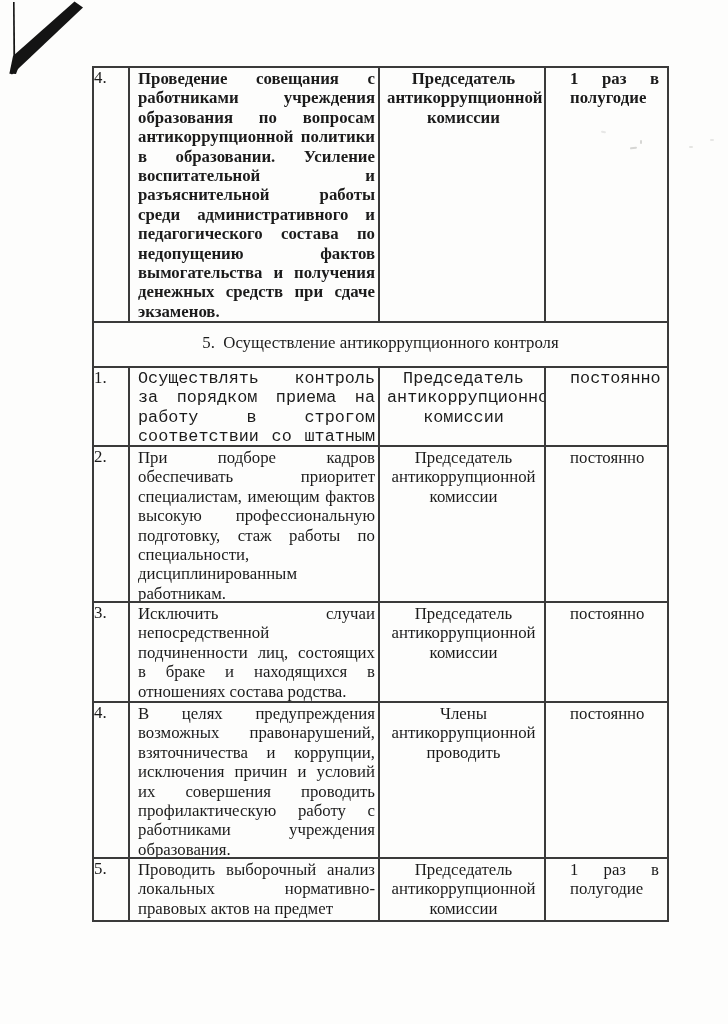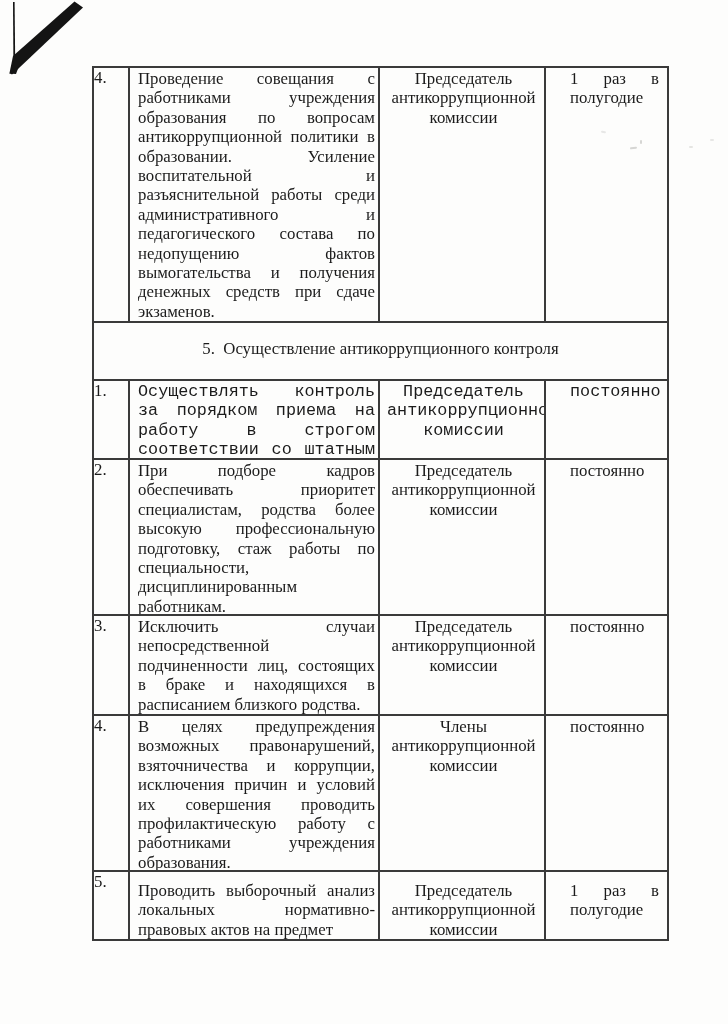--- a/index.html
+++ b/index.html
@@ -33,25 +33,25 @@
   table.doc-table td {
     border: 2px solid #3a3a3a;
     vertical-align: top;
     padding: 0;
   }
   .clip { overflow: hidden; }
   .col-num  { padding: 1px 2px 0 9px; }
   .col-measure .clip { text-align: justify; padding: 1px 3px 0 8px; }
   .col-resp .clip    { text-align: center;    padding: 1px 4px 0 7px; }
   .col-period .clip  { text-align: justify; padding: 1px 8px 0 24px; }
-  .mh252 { max-height: 252px; }
+  .mh252 { max-height: 252px; font-weight: bold; }
   .mh76  { max-height: 76px; font-family: Liberation Mono, monospace; }
   .mh153 { max-height: 153px; }
   .mh97  { max-height: 97px; }
-  .mh61  { max-height: 61px; margin-top: 8px; }
+  .mh61  { max-height: 61px; }
   tr.section-row td {
     text-align: center;
     vertical-align: middle;
     padding: 0 4px 4px 4px;
     white-space: pre-wrap;
   }
   .smudge {
     position: absolute;
     background: #b6b6b2;
     opacity: 0.55;
@@ -96,70 +96,70 @@
           <div class="clip mh252">Проведение совещания с работниками учреждения образования по вопросам антикоррупционной политики в образовании. Усиление воспитательной и разъяснительной работы среди административного и педагогического состава по недопущению фактов вымогательства и получения денежных средств при сдаче экзаменов.</div>
         </td>
         <td class="col-resp">
           <div class="clip mh252">Председатель антикоррупционной комиссии</div>
         </td>
         <td class="col-period">
           <div class="clip mh252">1 раз в полугодие</div>
         </td>
       </tr>
 
-      <tr class="section-row" style="height:58px">
+      <tr class="section-row" style="height:45px">
         <td colspan="4">5.&nbsp; Осуществление антикоррупционного контроля</td>
       </tr>
 
       <tr style="height:78px">
         <td class="col-num">1.</td>
         <td class="col-measure">
           <div class="clip mh76">Осуществлять контроль за порядком приема на работу в строгом соответствии со штатным расписанием</div>
         </td>
         <td class="col-resp">
           <div class="clip mh76">Председатель антикоррупционной комиссии</div>
         </td>
         <td class="col-period">
           <div class="clip mh76">постоянно</div>
         </td>
       </tr>
 
       <tr style="height:155px">
         <td class="col-num">2.</td>
         <td class="col-measure">
-          <div class="clip mh153">При подборе кадров обеспечивать приоритет специалистам, родства более высокую профессиональную подготовку, стаж работы по специальности, дисциплинированным работникам.</div>
+          <div class="clip mh153">При подборе кадров обеспечивать приоритет специалистам, имеющим фактов высокую профессиональную подготовку, стаж работы по специальности, дисциплинированным работникам.</div>
         </td>
         <td class="col-resp">
           <div class="clip mh153">Председатель антикоррупционной комиссии</div>
         </td>
         <td class="col-period">
           <div class="clip mh153">постоянно</div>
         </td>
       </tr>
 
       <tr style="height:99px">
         <td class="col-num">3.</td>
         <td class="col-measure">
-          <div class="clip mh97">Исключить случаи непосредственной подчиненности лиц, состоящих в браке и находящихся в расписанием близкого родства.</div>
+          <div class="clip mh97">Исключить случаи непосредственной подчиненности лиц, состоящих в браке и находящихся в отношениях состава родства.</div>
         </td>
         <td class="col-resp">
           <div class="clip mh97">Председатель антикоррупционной комиссии</div>
         </td>
         <td class="col-period">
           <div class="clip mh97">постоянно</div>
         </td>
       </tr>
 
       <tr style="height:155px">
         <td class="col-num">4.</td>
         <td class="col-measure">
           <div class="clip mh153">В целях предупреждения возможных правонарушений, взяточничества и коррупции, исключения причин и условий их совершения проводить профилактическую работу с работниками учреждения образования.</div>
         </td>
         <td class="col-resp">
-          <div class="clip mh153">Члены антикоррупционной комиссии</div>
+          <div class="clip mh153">Члены антикоррупционной проводить</div>
         </td>
         <td class="col-period">
           <div class="clip mh153">постоянно</div>
         </td>
       </tr>
 
       <tr style="height:63px">
         <td class="col-num">5.</td>
         <td class="col-measure">
           <div class="clip mh61">Проводить выборочный анализ локальных нормативно-правовых актов на предмет</div>

